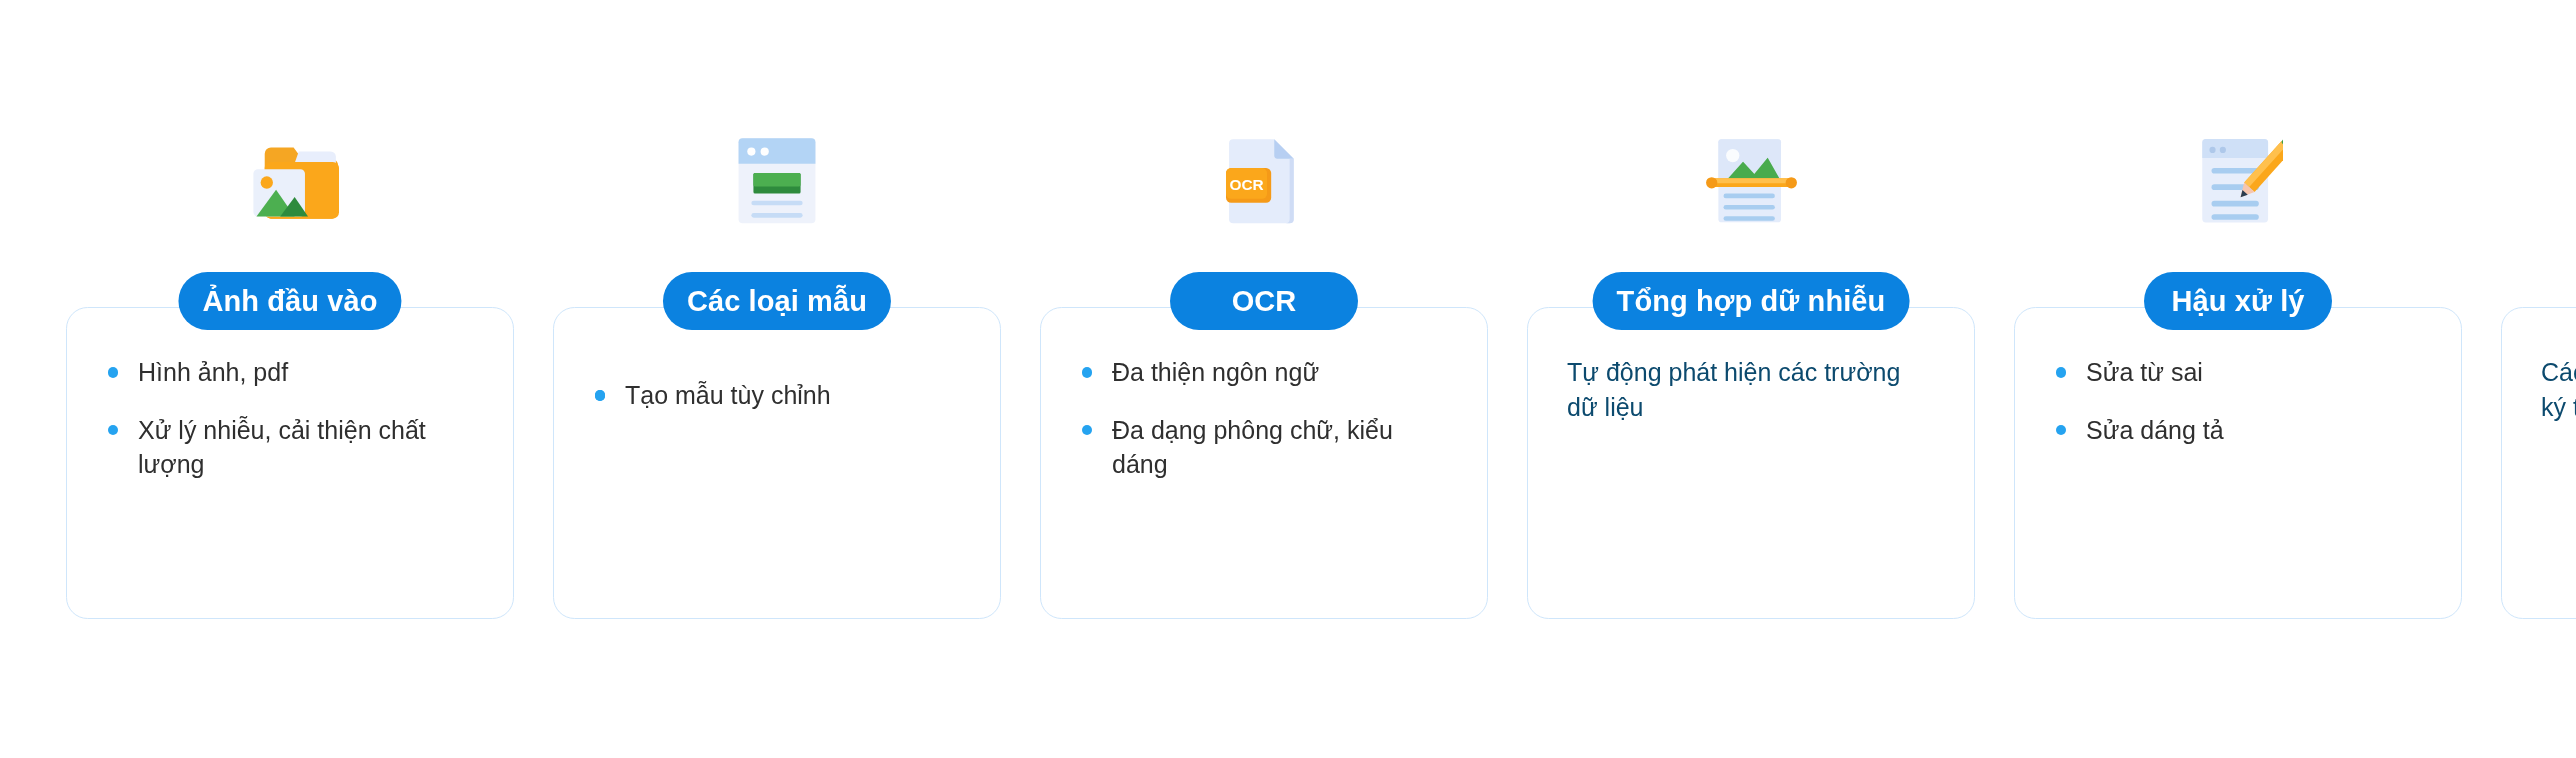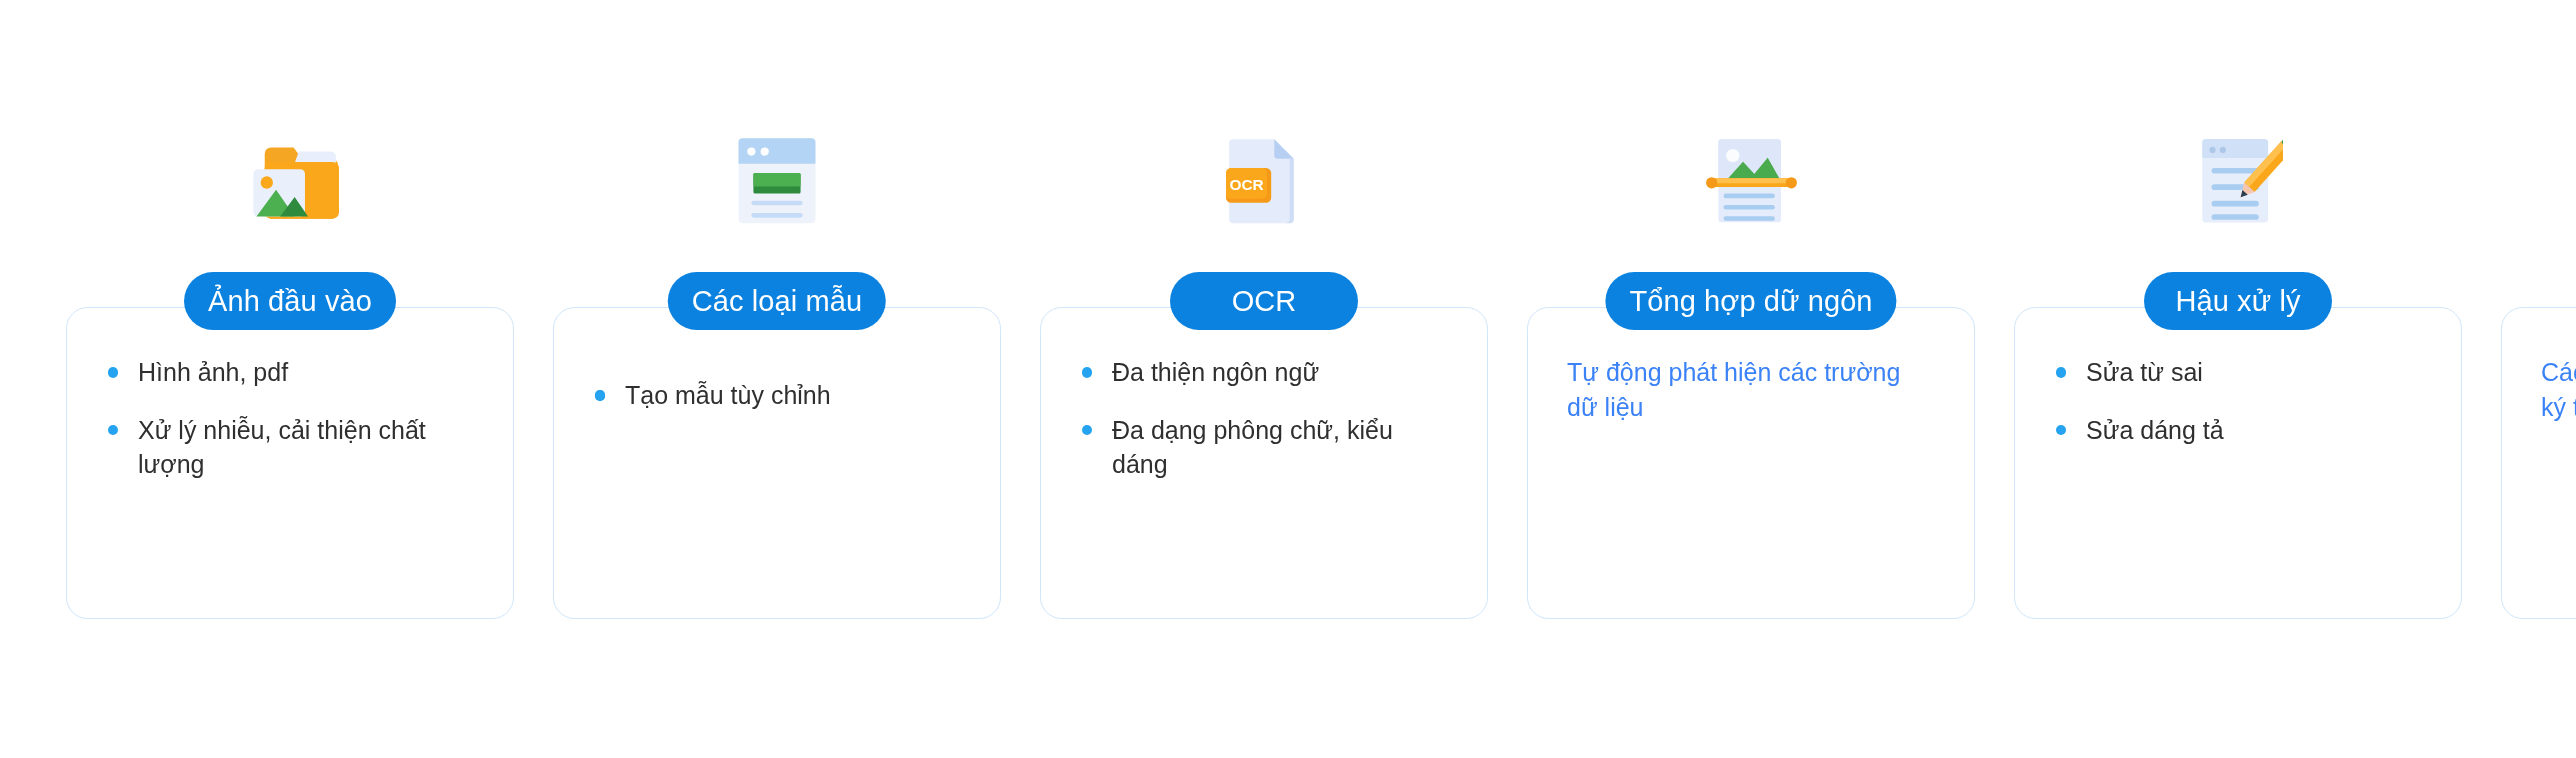--- a/index.html
+++ b/index.html
@@ -64,21 +64,21 @@
     border-radius: 29px;
     display: flex;
     align-items: center;
     justify-content: center;
     padding: 0 24px;
     z-index: 4;
   }
   .badge-label {
     color: #ffffff;
     font-size: 29px;
-    font-weight: 400;
+    font-weight: 700;
     line-height: 1;
     white-space: nowrap;
     letter-spacing: 0.1px;
   }
 
   
   .card-body {
     position: absolute;
     top: 355px;
     left: 0;
@@ -101,21 +101,21 @@
     left: 2.1px;
     top: 12.4px;
     width: 10.3px;
     height: 10.3px;
     border-radius: 50%;
     background: #25a3f0;
   }
   .plain {
     font-size: 25px;
     line-height: 1.38;
-    color: #3b82f6;
+    color: #0c4a6e;
   }
 </style>
 </head>
 <body>
 
 <div class="pipeline">
 
   <div class="step">
     <div class="icon-wrap">
       <svg width="98" height="88" viewBox="0 0 190 170">
@@ -202,21 +202,21 @@
         <rect x="38" y="112" width="100" height="9" rx="4.5" fill="#a8cdf0"></rect>
         <rect x="38" y="134" width="100" height="9" rx="4.5" fill="#a8cdf0"></rect>
         <rect x="38" y="156" width="100" height="9" rx="4.5" fill="#a8cdf0"></rect>
         <rect x="6" y="82" width="173" height="17" rx="8.5" fill="#fba71b"></rect>
         <rect x="6" y="82" width="173" height="10" rx="5" fill="#ffc04d"></rect>
         <circle cx="15" cy="91" r="11" fill="#f59a18"></circle>
         <circle cx="170" cy="91" r="11" fill="#f59a18"></circle>
       </svg>
     </div>
     <div class="badge">
-      <span class="badge-label">Tổng hợp dữ ngôn</span>
+      <span class="badge-label">Tổng hợp dữ nhiễu</span>
     </div>
     <div class="card"></div>
     <div class="card-body">
       <p class="plain">Tự động phát hiện các trường dữ liệu</p>
     </div>
   </div>
 
   <div class="step">
     <div class="icon-wrap">
       <svg width="90" height="90" viewBox="0 0 175 175">

